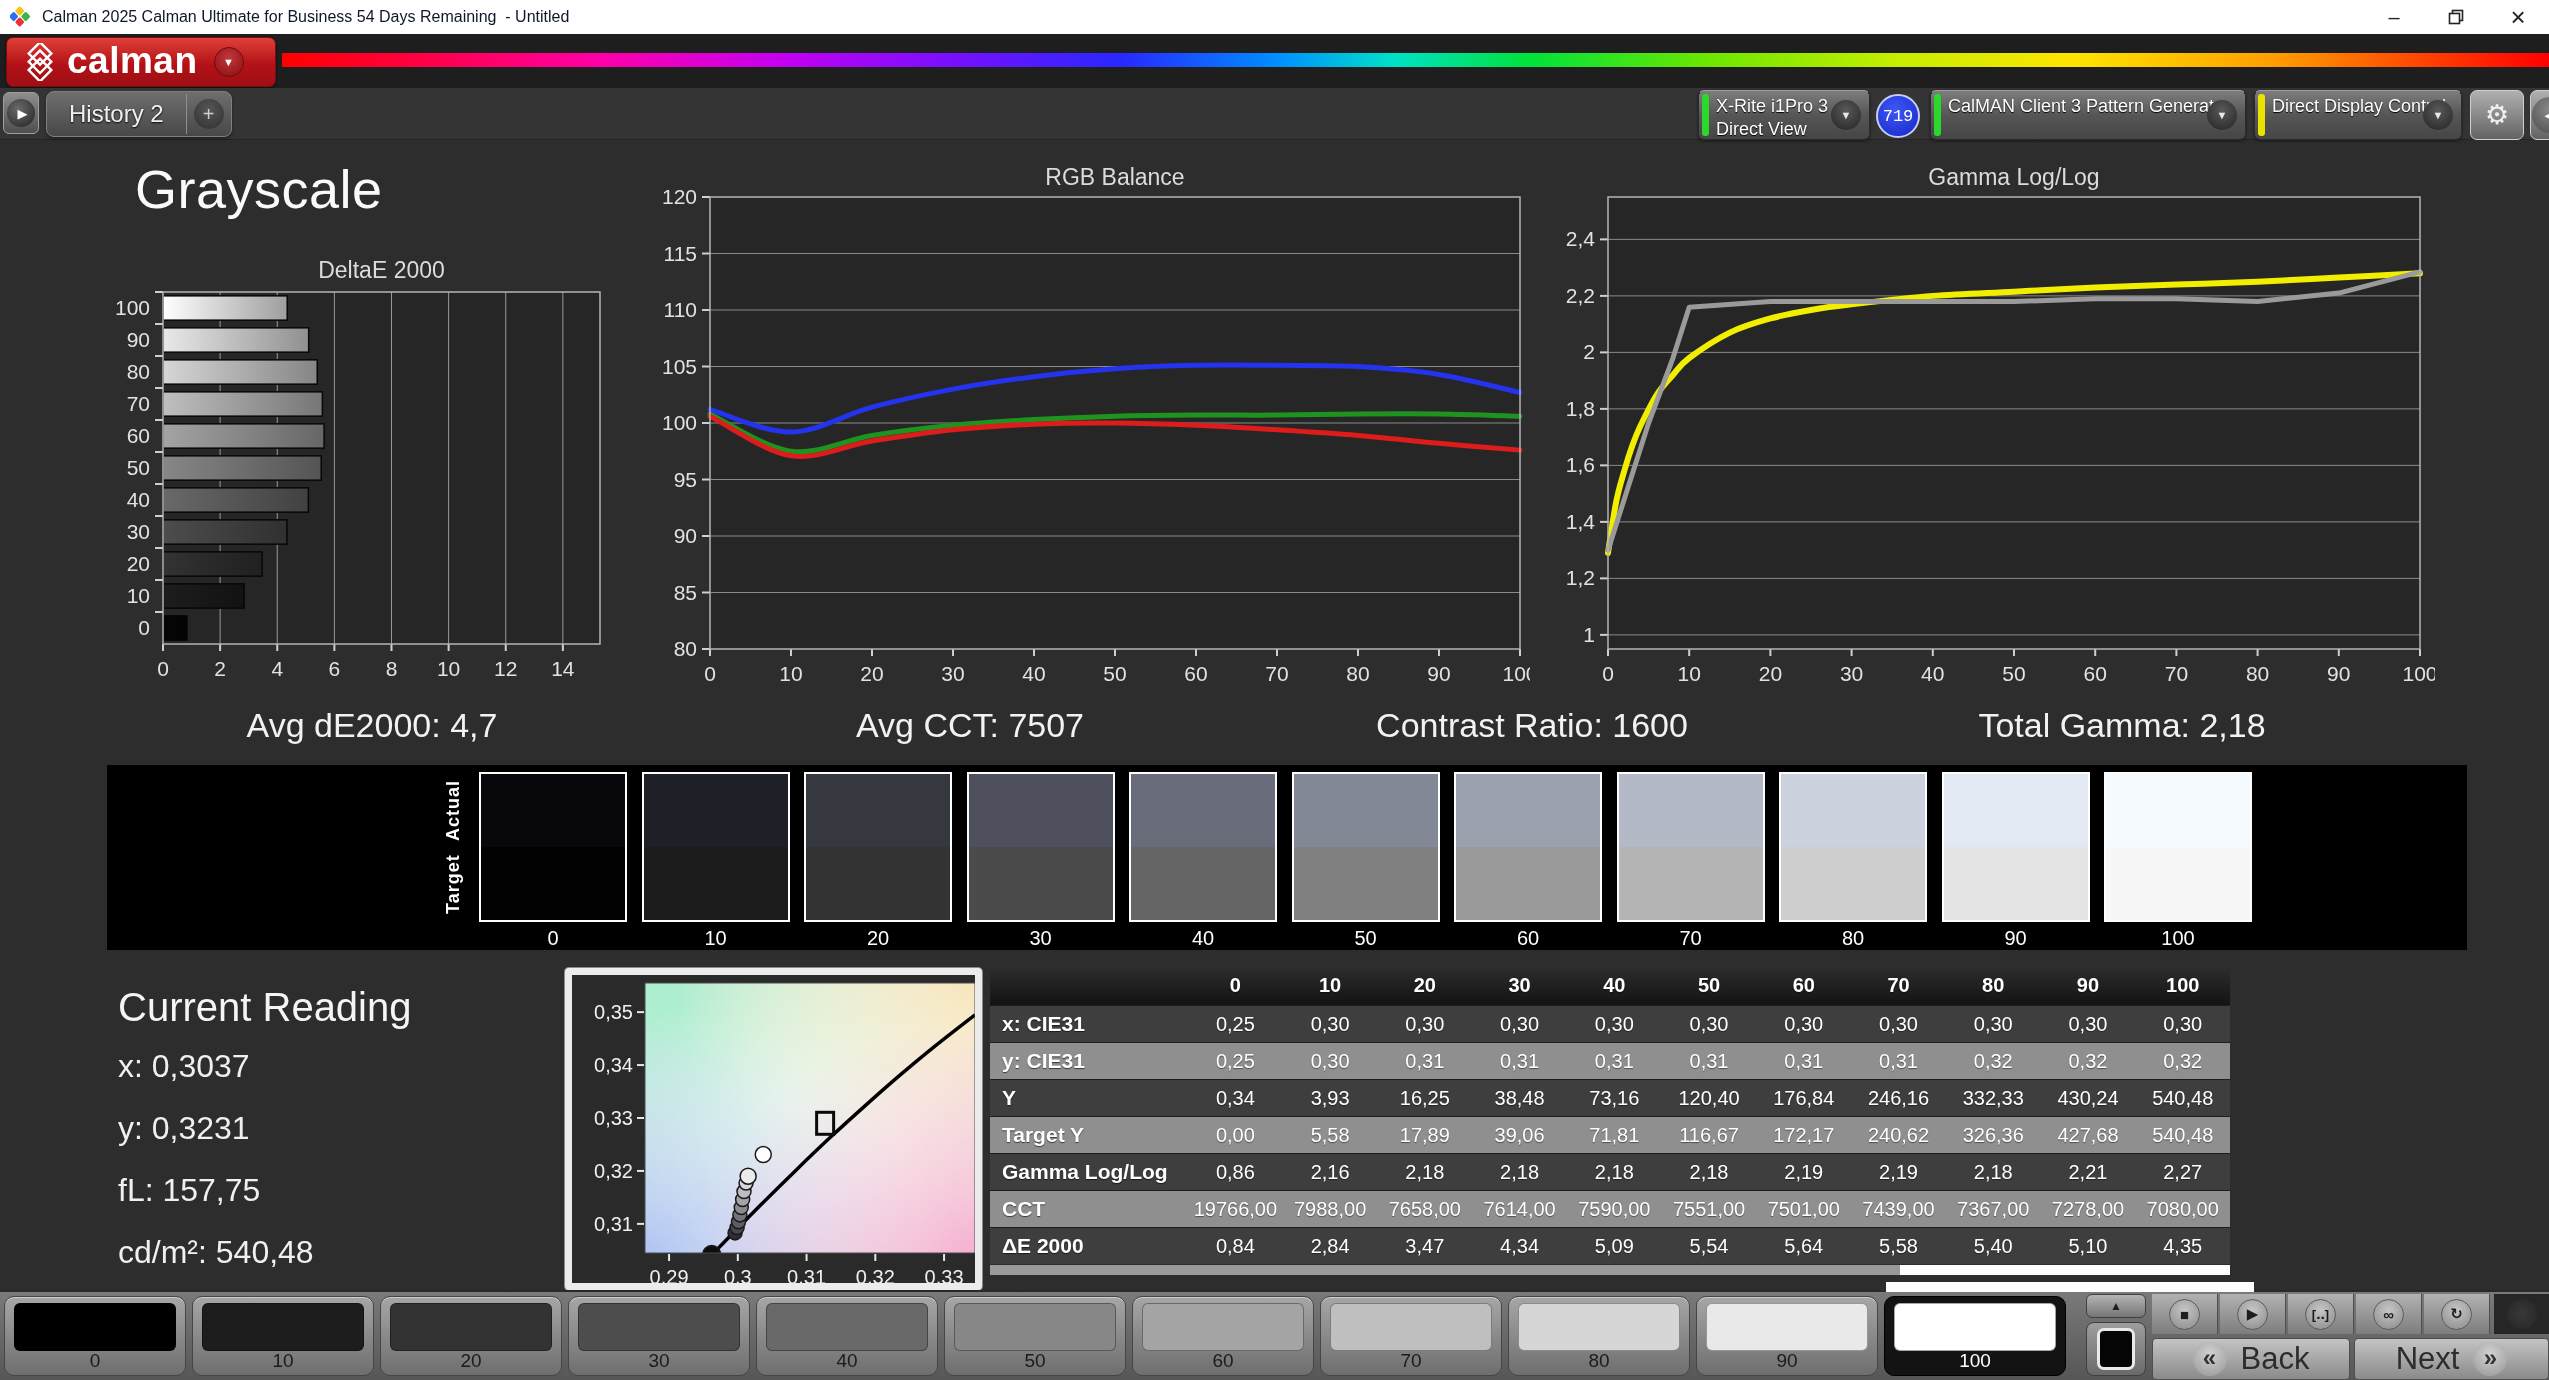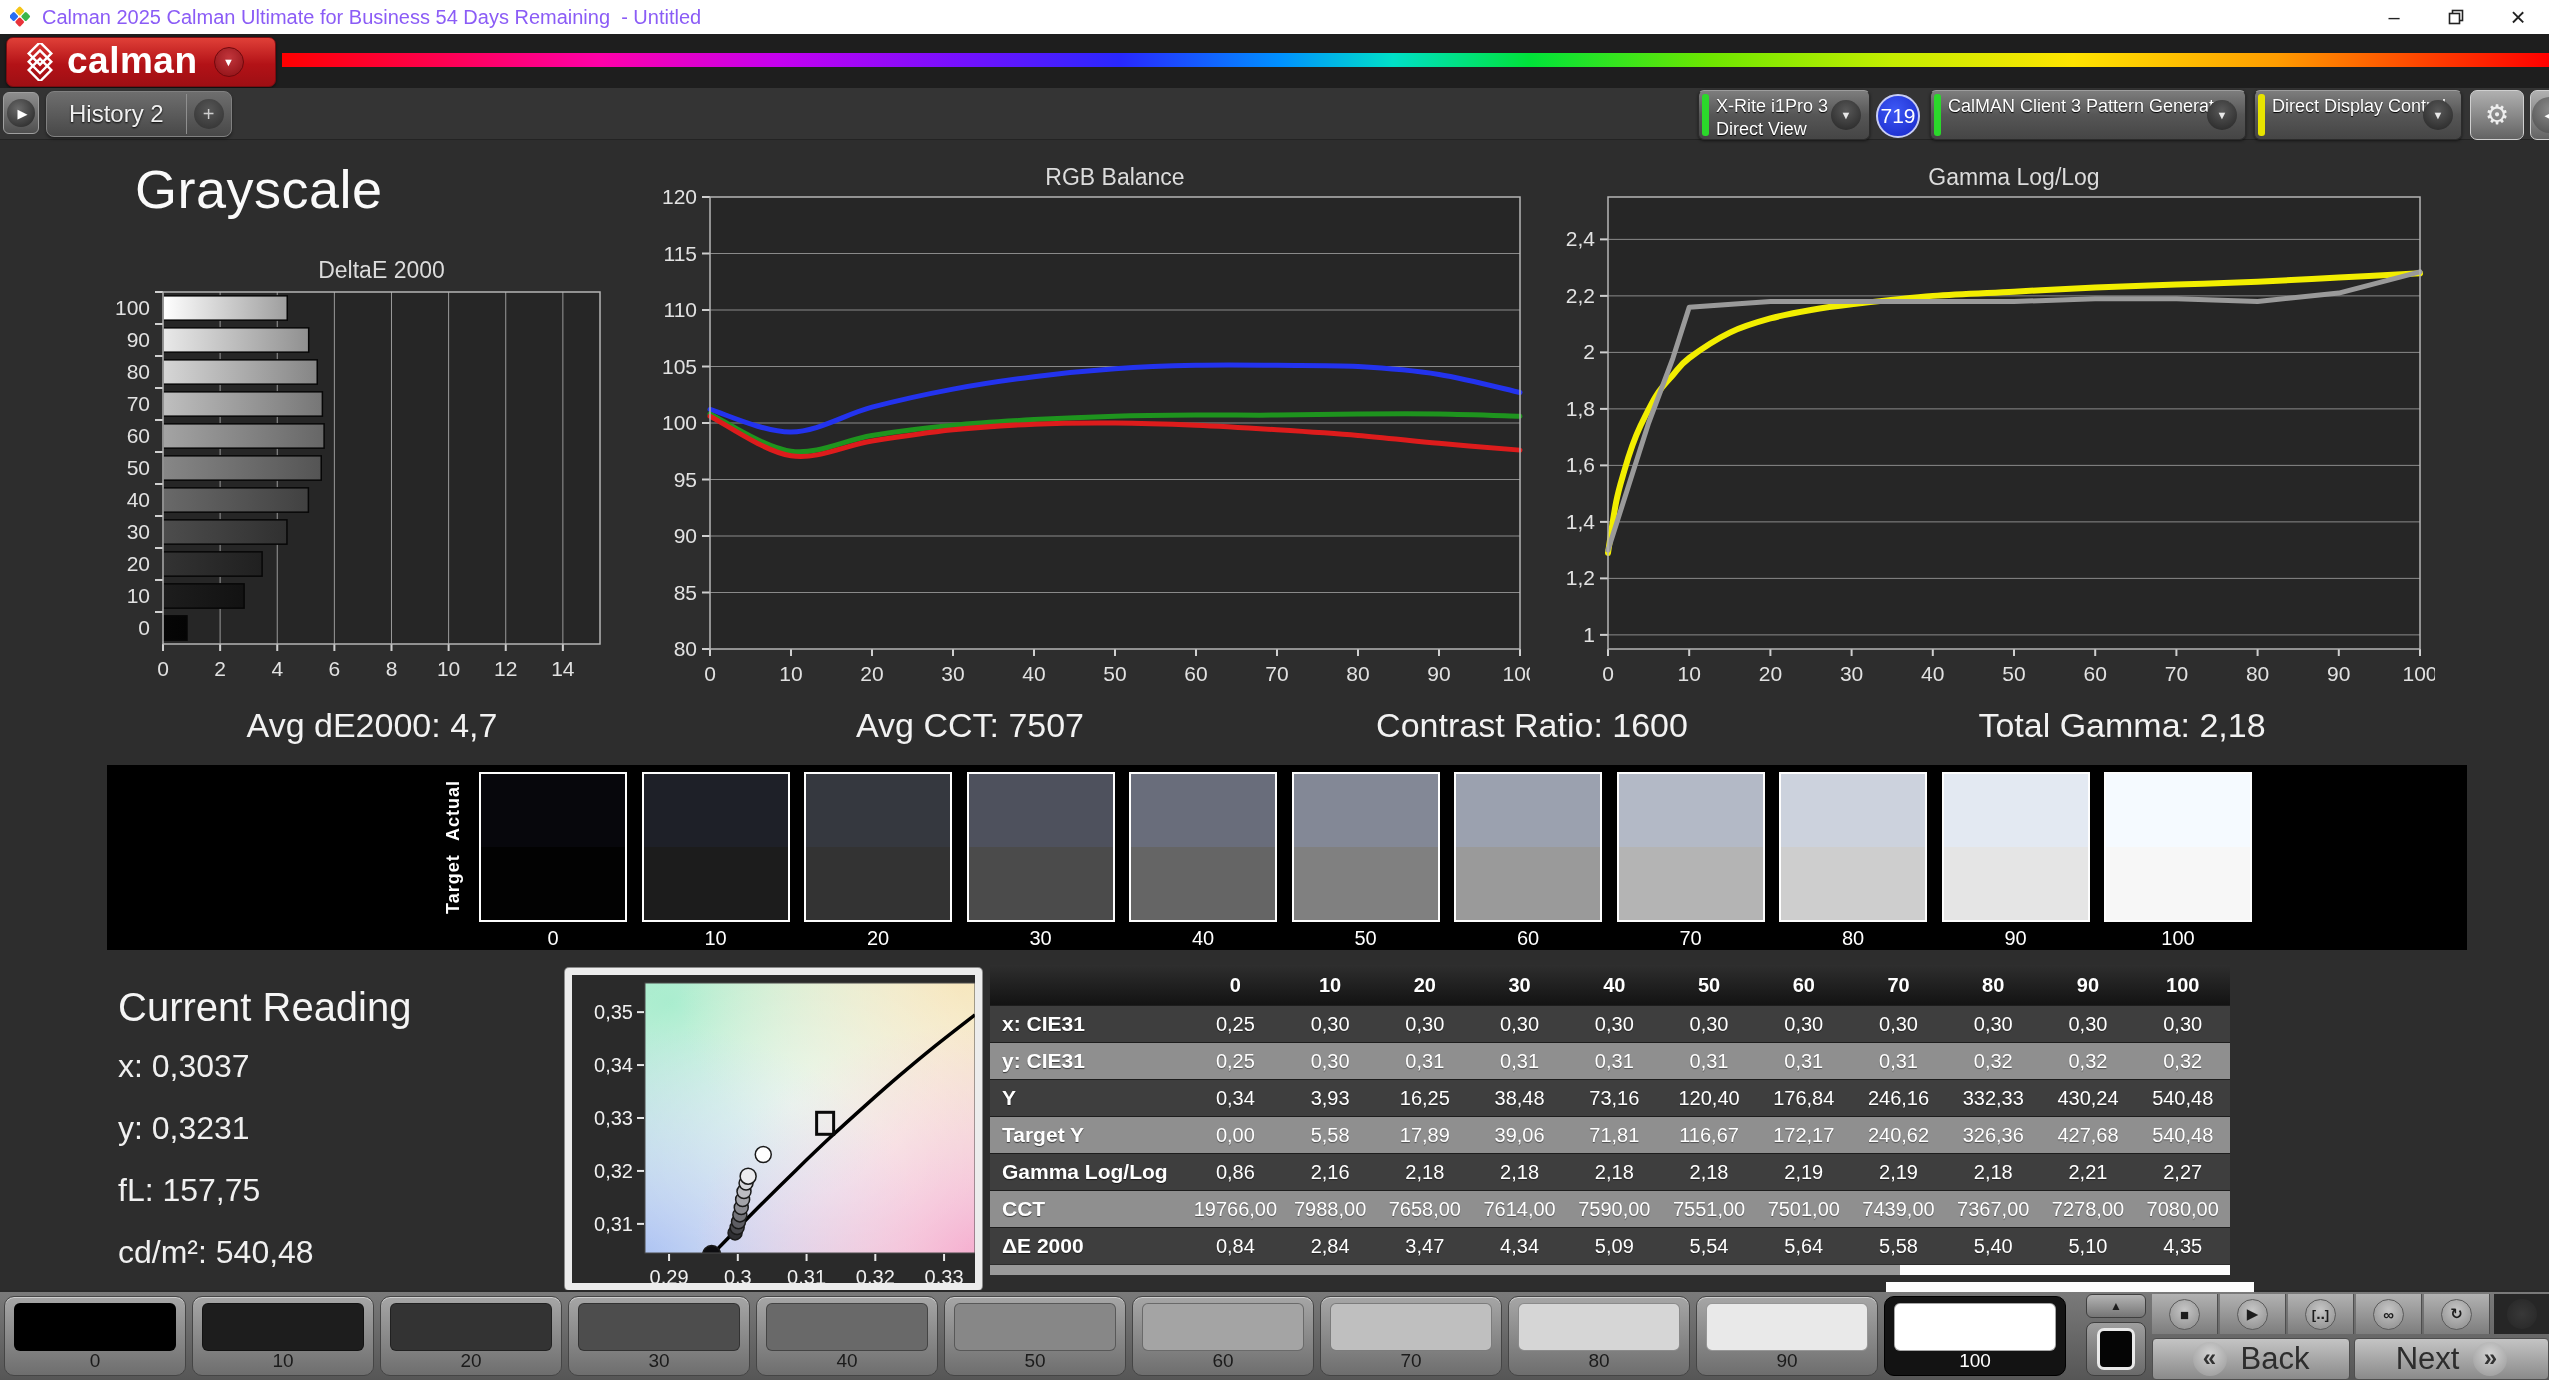--- a/index.html
+++ b/index.html
@@ -2,21 +2,21 @@
 <html><head>
 <meta charset="utf-8">
 <style>
   * { margin:0; padding:0; box-sizing:border-box; }
   body { background:#000; font-family:"Liberation Sans","DejaVu Sans",sans-serif; }
   #root { position:relative; width:2549px; height:1380px; background:#2d2d2d; overflow:hidden; }
 
   
   .titlebar { position:absolute; left:0; top:0; width:2549px; height:34px; background:#ffffff; display:flex; align-items:center; }
   .titlebar .app-icon { width:22px; height:22px; margin:0 10px 0 10px; position:relative; }
-  .titlebar .title-text { font-size:20px; color:#8b5cf6; white-space:pre; }
+  .titlebar .title-text { font-size:16px; color:#0f172a; white-space:pre; }
   .win-controls { position:absolute; right:0; top:0; height:34px; display:flex; }
   .win-btn { width:62px; height:34px; display:flex; align-items:center; justify-content:center; color:#222; font-size:20px; cursor:default; }
   .win-btn svg { display:block; }
 
   
   .header { position:absolute; left:0; top:34px; width:2549px; height:54px; background:#1e1e1e; }
   .logo-btn { position:absolute; left:6px; top:3px; width:270px; height:50px; border-radius:7px;
     background:linear-gradient(#e04038,#b31217 55%,#9e0f14); border:1px solid #7a0c10;
     display:flex; align-items:center; padding-left:14px; box-shadow:0 1px 3px rgba(0,0,0,.6); }
   .logo-mark { width:38px; height:38px; margin-right:8px; }
@@ -42,22 +42,22 @@
   .dd { position:absolute; top:2px; height:50px; border-radius:6px;
     background:linear-gradient(#7d7d7d,#565656 50%,#454545); border:1px solid #2b2b2b; border-top-color:#9d9d9d;
     box-shadow:0 1px 3px rgba(0,0,0,.55); color:#fff; }
   .dd .accent { position:absolute; left:3px; top:3px; bottom:3px; width:7px; border-radius:3px; }
   .accent-green { background:#2bd82b; }
   .accent-yellow { background:#e8e400; }
   .dd .dd-text { position:absolute; left:17px; top:4px; font-size:18px; line-height:1.25; text-shadow:0 1px 1px #000; white-space:nowrap; }
   .dd .caret { position:absolute; right:8px; top:50%; transform:translateY(-50%); width:30px; height:30px; border-radius:50%;
     background:radial-gradient(circle at 50% 35%,#585858,#242424); color:#e8e8e8; font-size:11px; display:flex; align-items:center; justify-content:center; }
   .badge { position:absolute; left:1876px; top:6px; width:44px; height:44px; border-radius:50%;
-    background:radial-gradient(circle at 42% 35%,#3d58f5,#1626c8); border:2px solid #c8cdf4; color:#fff; font-size:21px;
-    display:flex; align-items:center; justify-content:center; }
+    background:radial-gradient(circle at 42% 35%,#3d58f5,#1626c8); border:2px solid #c8cdf4; color:#fff; font-size:17px;
+    display:flex; align-items:center; justify-content:center;font-family:Liberation Mono, monospace; }
   .sq-btn { position:absolute; top:2px; height:50px; border-radius:7px; background:linear-gradient(#b0b0b0,#636363);
     border:1px solid #cfcfcf; display:flex; align-items:center; justify-content:center; color:#efefef; }
   .sq-btn .circ { width:36px; height:36px; border-radius:50%; background:radial-gradient(circle at 50% 35%,#8b8b8b,#4c4c4c); display:flex; align-items:center; justify-content:center; }
 
   
   .page-title { position:absolute; left:135px; top:158px; font-size:54px; font-weight:normal; color:#fafafa; letter-spacing:0.5px; }
   .chart-mount { position:absolute; }
   #chart-deltae { left:95px;  top:258px; }
   #chart-rgb    { left:640px; top:165px; }
   #chart-gamma  { left:1530px;top:165px; }

